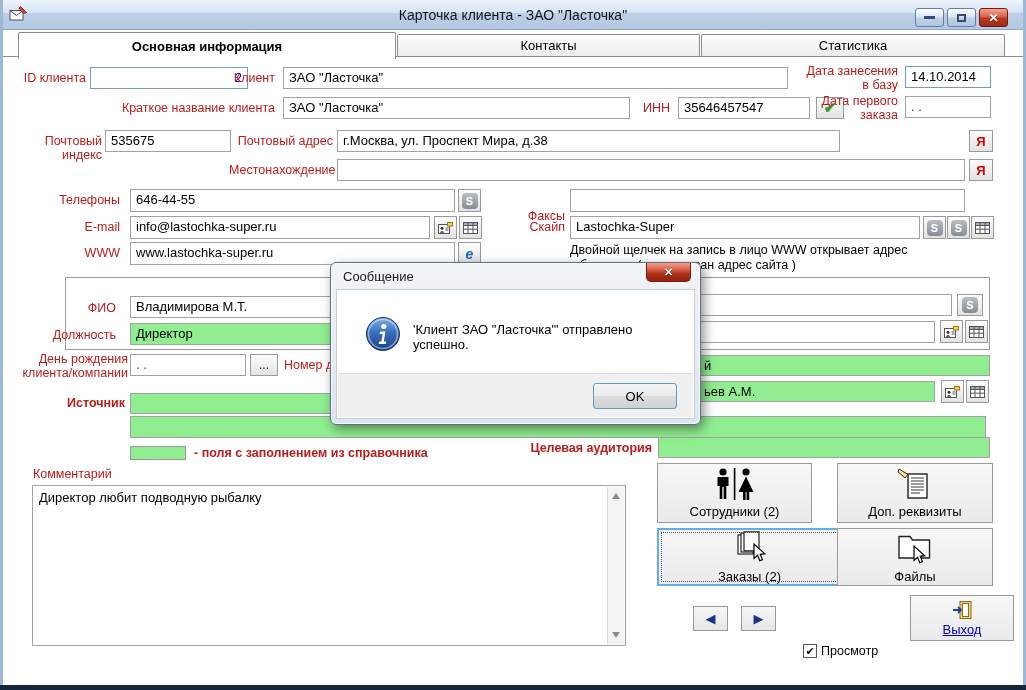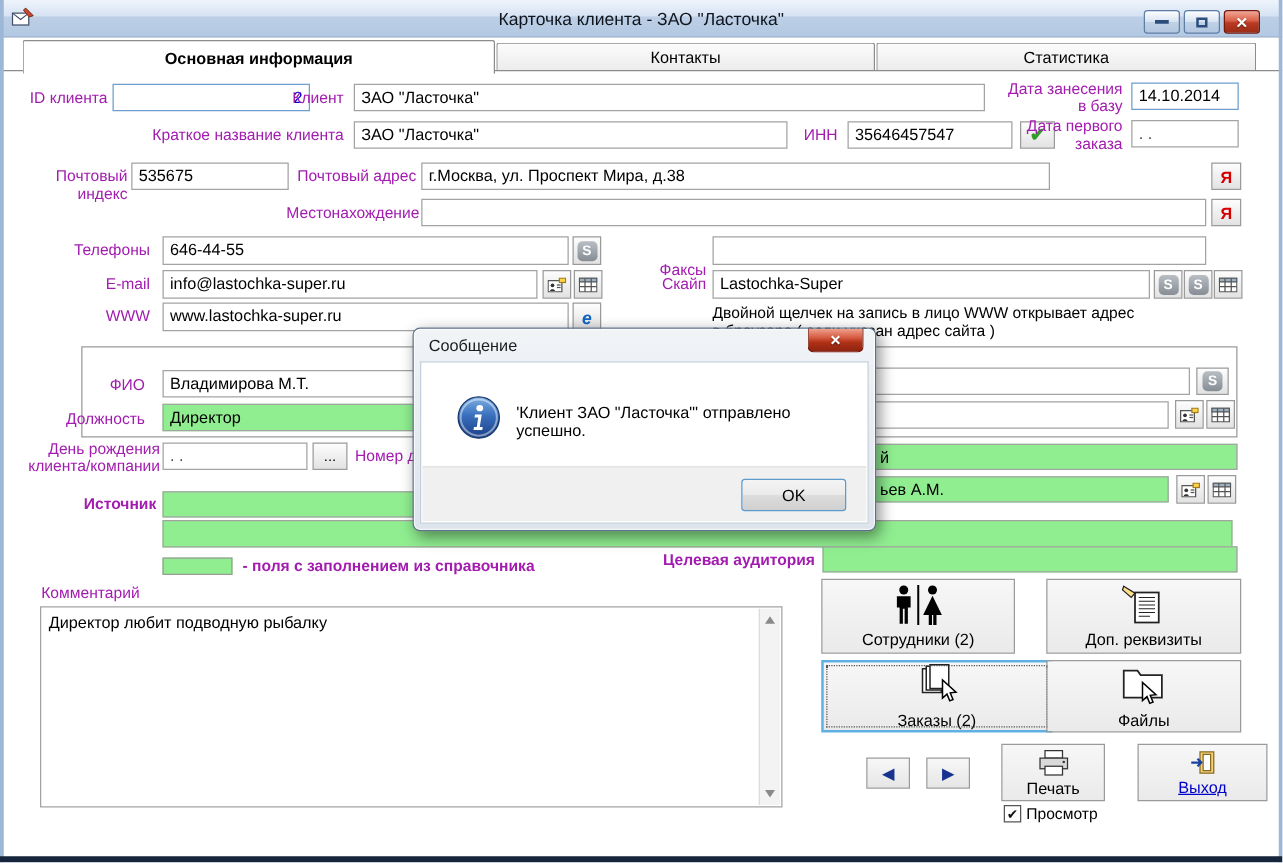--- a/index.html
+++ b/index.html
@@ -16,21 +16,21 @@
     background:linear-gradient(#fdfeff,#d9e4f1 48%,#c0d2e6 52%,#b2c7df); display:flex; align-items:center; justify-content:center; }
   .winbtn.close { background:linear-gradient(#f2a795,#d95f48 45%,#b83a24 55%,#9c2c16); border-color:#76190c; color:#fff; font-weight:bold; font-size:12px; text-shadow:0 1px 1px rgba(0,0,0,.5); }
   .minbar { width:11px; height:3px; background:#2d4e7c; }
   .maxbox { width:9px; height:8px; border:2px solid #2d4e7c; }
   
   .tabline { position:absolute; left:0; right:0; top:56px; height:1px; background:#8c8c8c; }
   .tab { position:absolute; top:34px; height:22px; border:1px solid #8c8c8c; border-bottom:none; background:linear-gradient(#fcfcfc,#ececec);
     display:flex; align-items:center; justify-content:center; font-size:13px; border-radius:2px 2px 0 0; }
   .tab.active { top:32px; height:27px; background:#fff; font-weight:bold; z-index:5; }
   
-  .lbl { position:absolute; font-size:12.5px; color:#a21caf; text-align:right; white-space:pre-line; line-height:14px; }
+  .lbl { position:absolute; font-size:12.5px; color:#b91c1c; text-align:right; white-space:pre-line; line-height:14px; }
   .lbl.b { font-weight:bold; }
   .lbl.left { text-align:left; }
   .fld { position:absolute; border:1px solid #a3a3a3; background:#fff; font-size:13px; padding:2px 5px; line-height:16px;
     overflow:hidden; white-space:nowrap; color:#000; }
   .fld.blue { border-color:#6d9ece; }
   .fld.green { background:#90ee90; }
   .fld.right { text-align:right; }
   .ibtn { position:absolute; border:1px solid #9a9a9a; background:linear-gradient(#fdfdfd,#e2e2e2); display:flex;
     align-items:center; justify-content:center; font-size:12px; cursor:default; }
   .sico { display:inline-flex; width:16px; height:16px; border-radius:4px; background:linear-gradient(#b8bec4,#868d94);
@@ -320,29 +320,20 @@
     <span>Файлы</span>
   </div>
 
   <div class="navbtn" style="left:693px;top:606px;width:35px;height:25px;">
       <span>◀</span>
     </div>
   <div class="navbtn" style="left:741px;top:606px;width:35px;height:25px;">
       <span>▶</span>
     </div>
 
-  <div class="bigbtn" style="left:801px;top:595px;width:83px;height:46px;gap:2px;">
-    <svg width="26" height="22" viewBox="0 0 26 22">
-      <rect x="6" y="1.5" width="14" height="6" fill="#fff" stroke="#333"></rect>
-      <rect x="2" y="7.5" width="22" height="8.5" fill="#d9d9d9" stroke="#333"></rect>
-      <rect x="6" y="14" width="14" height="7" fill="#fff" stroke="#333"></rect>
-      <circle cx="21" cy="10.5" r="1" fill="#333"></circle>
-    </svg>
-    <span>Печать</span>
-  </div>
   <div class="cbx" style="left:803px;top:644px;">
     <span class="box">✔</span>
     <span>Просмотр</span>
   </div>
   <div class="bigbtn" style="left:910px;top:595px;width:104px;height:46px;gap:2px;">
     <svg width="22" height="20" viewBox="0 0 22 20">
       <rect x="9" y="1.5" width="11" height="17" fill="#f3d27a" stroke="#8a6a20"></rect>
       <rect x="11.5" y="3.5" width="6" height="13" fill="#fff" stroke="#8a6a20"></rect>
       <path d="M2 10 h8 M7 7 l3 3 -3 3" stroke="#1742a0" stroke-width="1.8" fill="none"></path>
     </svg>

